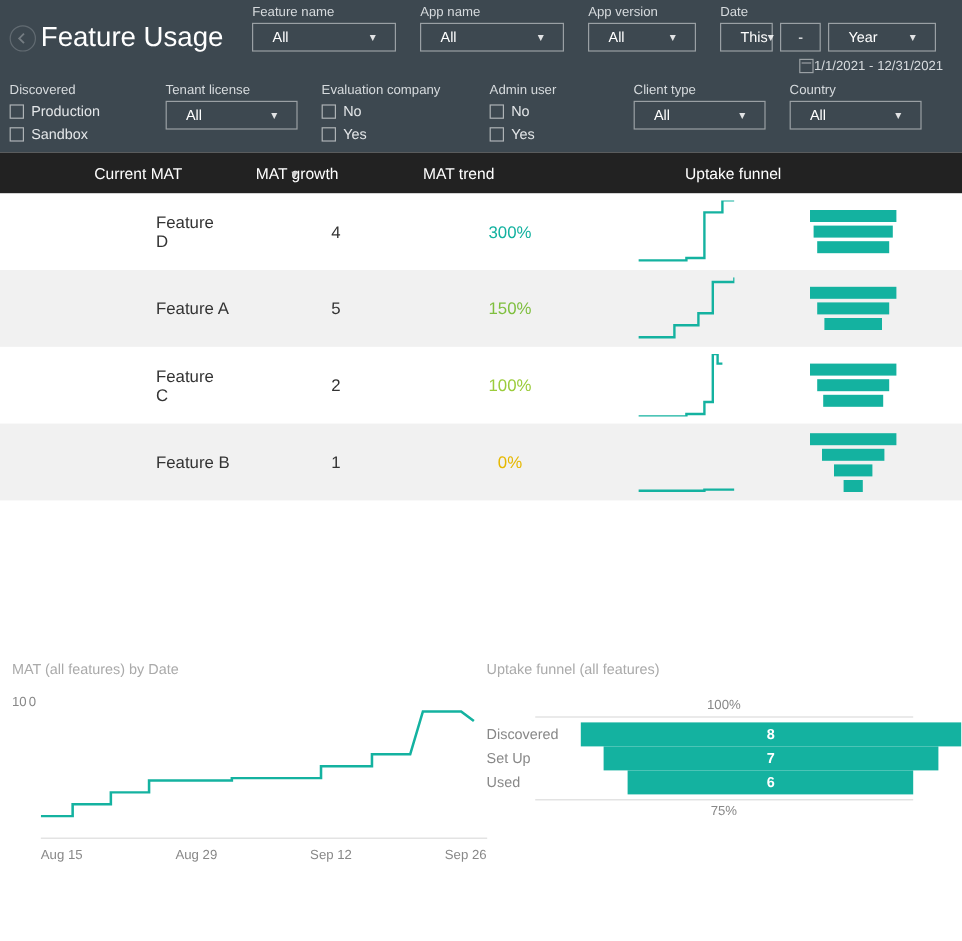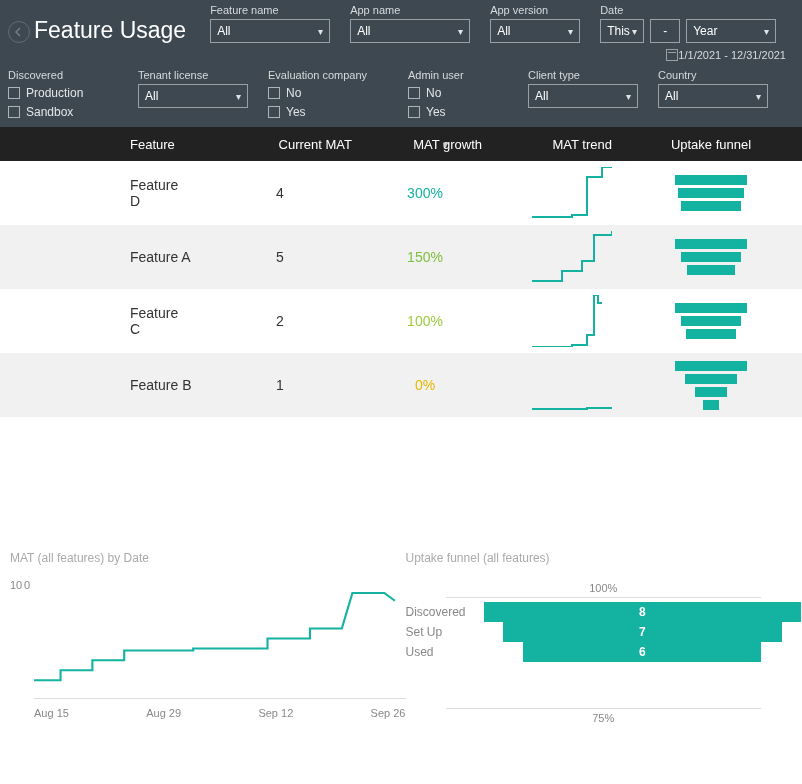--- a/index.html
+++ b/index.html
@@ -4,21 +4,21 @@
 <style>
   * { box-sizing: border-box; margin: 0; padding: 0; font-family: "Segoe UI", Arial, sans-serif; }
   body { width: 802px; background: #fff; color: #222; font-size: 12px; }
   .header { background: #3d4850; color: #fff; padding: 4px 8px 8px 8px; }
   .title-row { display: flex; align-items: flex-end; gap: 0; }
   .back-circle { width:22px; height:22px; border:1px solid #7a8288; border-radius:50%; display:flex; align-items:center; justify-content:center; margin-right:4px; margin-top:6px; opacity:.6; }
   .title { font-size:23px; font-weight:300; margin-right:24px; line-height:1.1; padding-top:10px;text-align:center; }
   .filter-top { display:flex; gap:20px; flex:1; }
   .fgroup { display:flex; flex-direction:column; gap:3px; }
   .flabel { font-size:11px; color:#d6dadd; }
-  .sel { background:#3d4850; border:1px solid #9aa0a4; color:#fff; height:24px; display:flex; align-items:center; justify-content:space-between; padding:0 6px; font-size:12px; }
+  .sel { background:#3d4850; border:1px solid #9aa0a4; color:#fff; height:24px; display:flex; align-items:center; justify-content:space-between; padding:0 16px; font-size:12px; }
   .sel.w120 { width:120px; }
   .sel.w90 { width:90px; }
   .sel.w44 { width:44px;text-align:center; }
   .sel.w30 { width:30px; justify-content:center; }
   .chev { font-size:10px; opacity:.85; }
   .date-range-row { display:flex; align-items:center; gap:0; margin-top:6px; font-size:11px; color:#d6dadd; justify-content:flex-end; padding-right:8px; }
   .cal-ic { width:12px; height:12px; border:1px solid #9aa0a4; position:relative; }
   .cal-ic::before{content:"";position:absolute;top:2px;left:1px;right:1px;height:1px;background:#9aa0a4;}
   .filter-bottom { display:flex; gap:20px; margin-top:8px; align-items:flex-start; }
   .check-row { display:flex; align-items:center; gap:6px; font-size:12px; color:#e3e6e8; margin-top:2px; }
@@ -48,21 +48,21 @@
   
   .charts { display:flex; padding:14px 1px 8px 10px; margin-top:120px; }
   .chart-box { flex:1; }
   .chart-title { font-size:12px; color:#aaa; margin-bottom:14px; }
   .line-wrap { position:relative; height:140px; }
   .yaxis { position:absolute; left:0; top:0; bottom:20px; width:20px; display:flex; flex-direction:row; justify-content:space-between; font-size:11px; color:#888; }
   .plot { position:absolute; left:24px; right:0; top:0; bottom:20px; border-bottom:1px solid #ddd; }
   .xaxis { position:absolute; left:24px; right:0; bottom:0; display:flex; justify-content:space-between; font-size:11px; color:#888; }
   .funnel-big { display:flex; flex-direction:column; gap:4px; }
   .fb-top, .fb-bot { text-align:center; font-size:11px; color:#888; padding:3px 0; border-bottom:1px solid #ddd; margin:0 40px; }
-  .fb-bot { border-bottom:none; border-top:1px solid #ddd;margin-top:42px; }
+  .fb-bot { border-bottom:none; border-top:1px solid #ddd; }
   .fb-row { display:flex; align-items:center; gap:10px; }
   .fb-label { width:68px; font-size:12px; color:#888; text-align:left; }
   .fb-barwrap { flex:1; display:flex; justify-content:center; }
   .fb-bar { height:20px; background:#14b2a0; color:#fff; display:flex; align-items:center; justify-content:center; font-size:12px; font-weight:600; }
 </style>
 </head>
 <body>
 
 <div class="header">
   <div class="title-row">
@@ -171,21 +171,20 @@
       <div class="sel w110">
           <span>All</span>
           <span class="chev">▾</span>
         </div>
     </div>
   </div>
 </div>
 
 <div class="table">
   <div class="thead">
-    <div class="th feature">Feature</div>
     <div class="th cm">Current MAT</div>
     <div class="th mg"><span>MAT growth</span><span class="sort-ind">▼</span></div>
     <div class="th trend">MAT trend</div>
     <div class="th funnel">Uptake funnel</div>
   </div>
   <div id="tbody">
       <div class="trow">
         <div class="td feature">Feature D</div>
         <div class="td cm">4</div>
         <div class="td mg" style="color: rgb(20, 178, 160);">300%</div>

